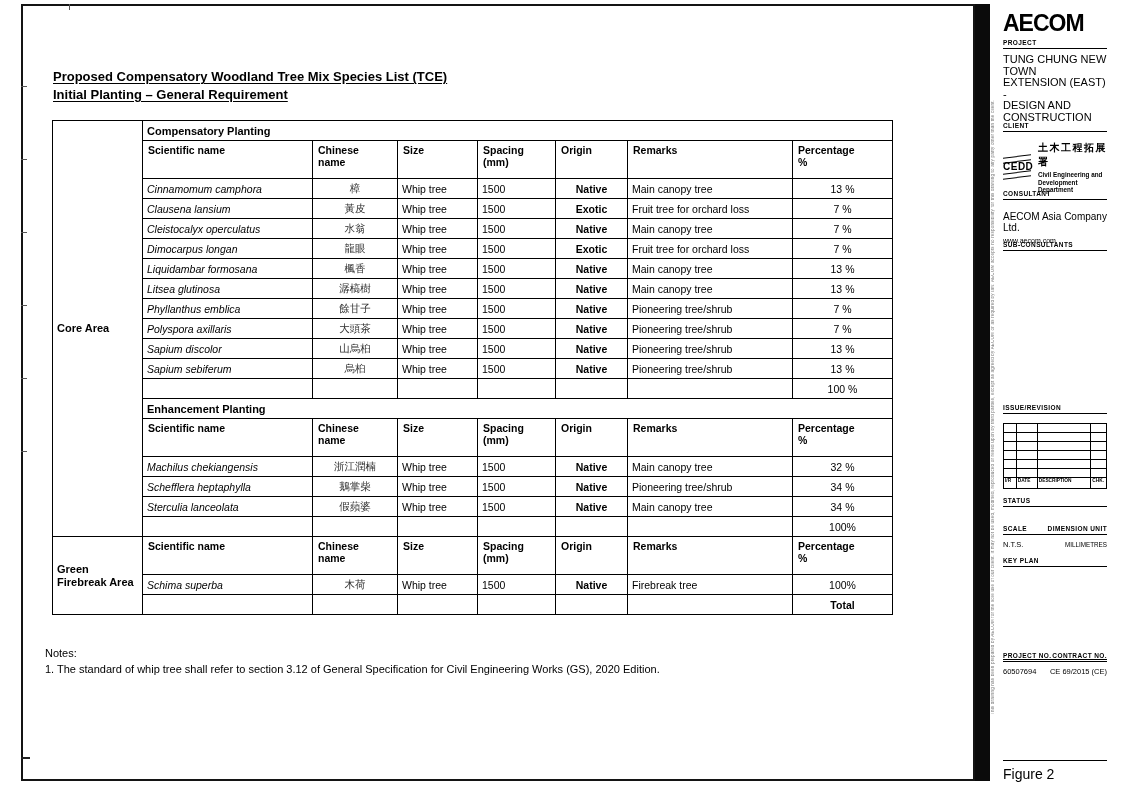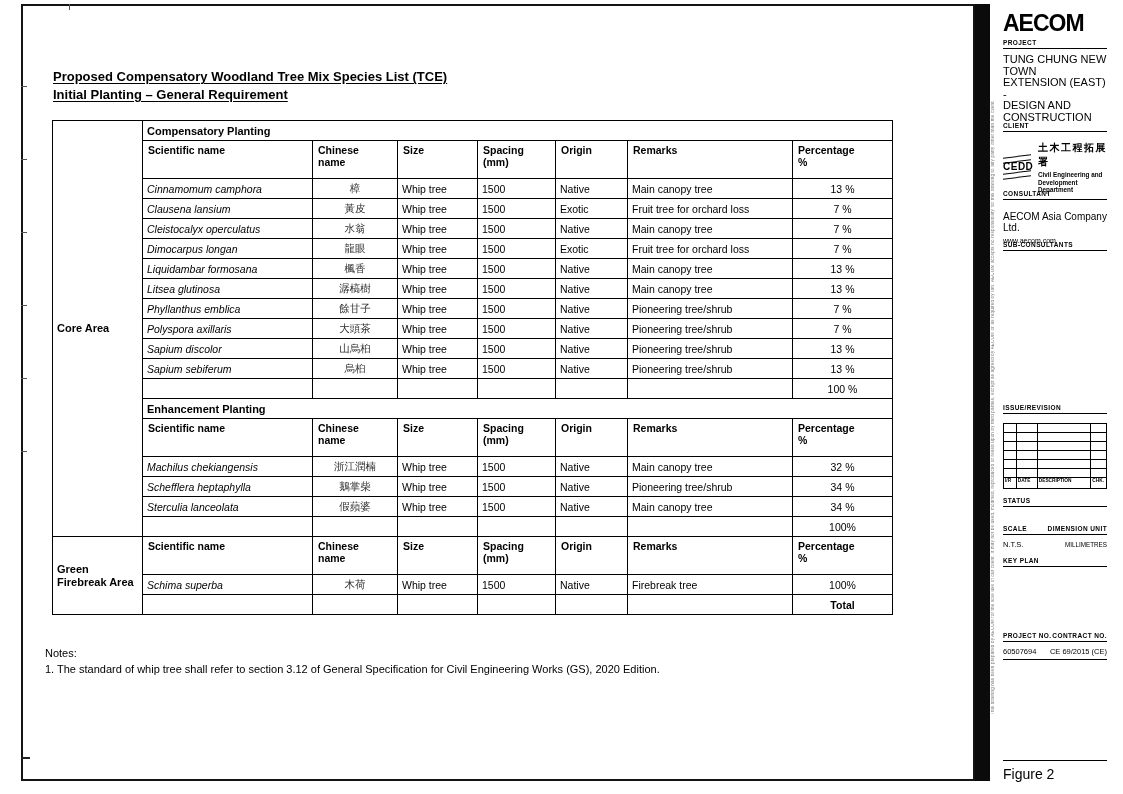--- a/index.html
+++ b/index.html
@@ -29,21 +29,21 @@
     text-align:left; vertical-align:top; font-size:10.5px; font-weight:bold;
     white-space:pre-line; height:38px; padding-top:3px; padding-left:5px;
   }
   #species-table td { height:20px; }
   td.area { font-weight:bold; vertical-align:middle; padding-left:6px; font-size:11px; line-height:13px; }
   td.banner { font-weight:bold; height:18px; padding-left:5px; font-size:11px;margin-left:8px; }
   td.c0 { font-style:italic; padding-left:5px; }
   td.c1 { text-align:center; color:#303030; }
   td.c2 { padding-left:8px; }
   td.c3 { padding-left:8px; }
-  td.c4 { text-align:left; }
+  td.c4 { text-align:center;font-weight:bold; }
   td.c5 { padding-left:5px; }
   td.c6 { text-align:center; }
   td.total-bold { font-weight:bold; }
 
   .notes { position:absolute; left:22px; top:640px; font-size:11px; line-height:14px; }
   .notes .n1 { margin-top:2px; }
   .notes .n2 { margin-top:18px; }
 
   
   .spine { position:absolute; left:975px; top:4px; width:15px; height:777px; background:#0b0b0b; }
@@ -436,21 +436,21 @@
     </div>
   </div>
 
   <div class="sb" style="top:557px;">
     <div class="sb-label">KEY PLAN</div>
     <div class="rule"></div>
   </div>
 
   <div class="sb thinrule" style="top:659px;"></div>
 
-  <div class="sb" style="top:632px;text-align:right;">
+  <div class="sb" style="top:652px;text-align:right;">
     <div class="two-col">
       <span class="sb-label">PROJECT NO.</span>
       <span class="sb-label">CONTRACT NO.</span>
     </div>
     <div class="rule"></div>
     <div class="two-col vals">
       <span class="val-l">60507694</span>
       <span class="val-l">CE 69/2015 (CE)</span>
     </div>
   </div>

